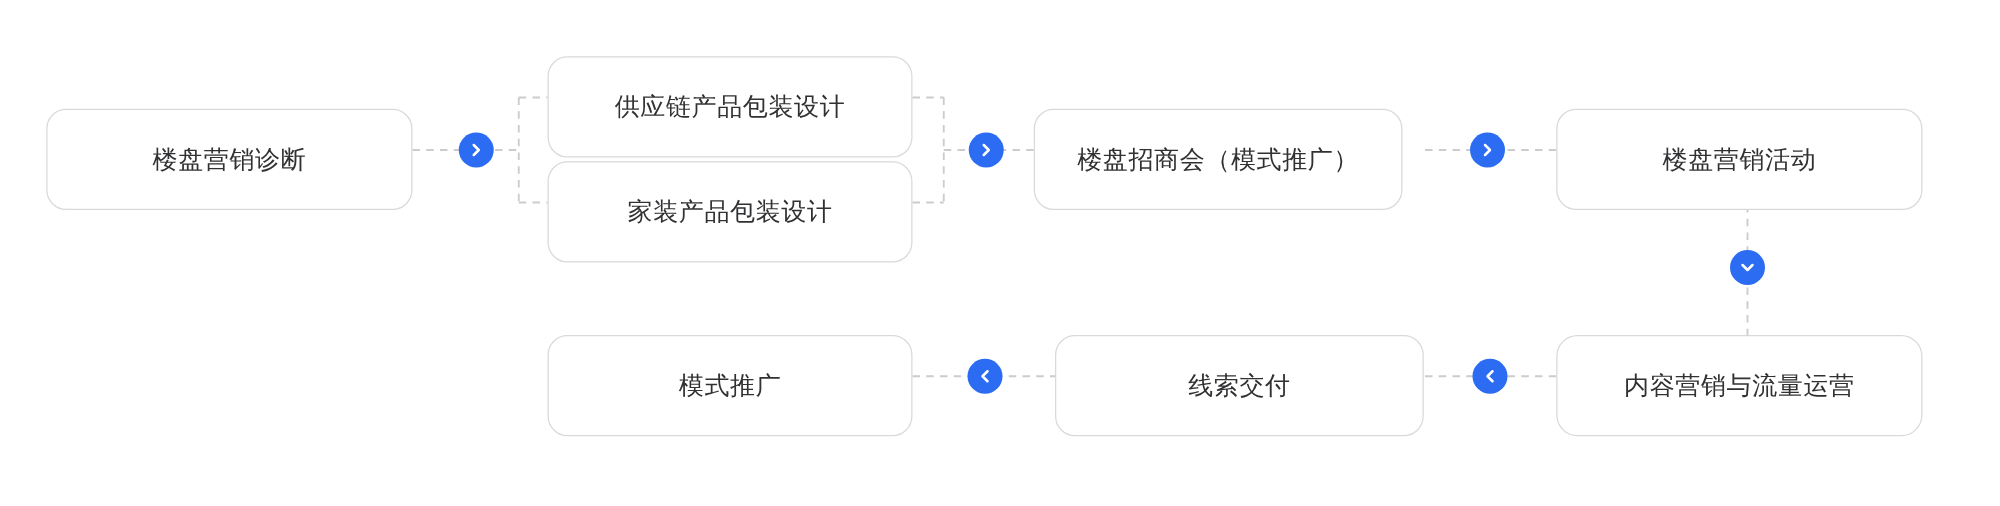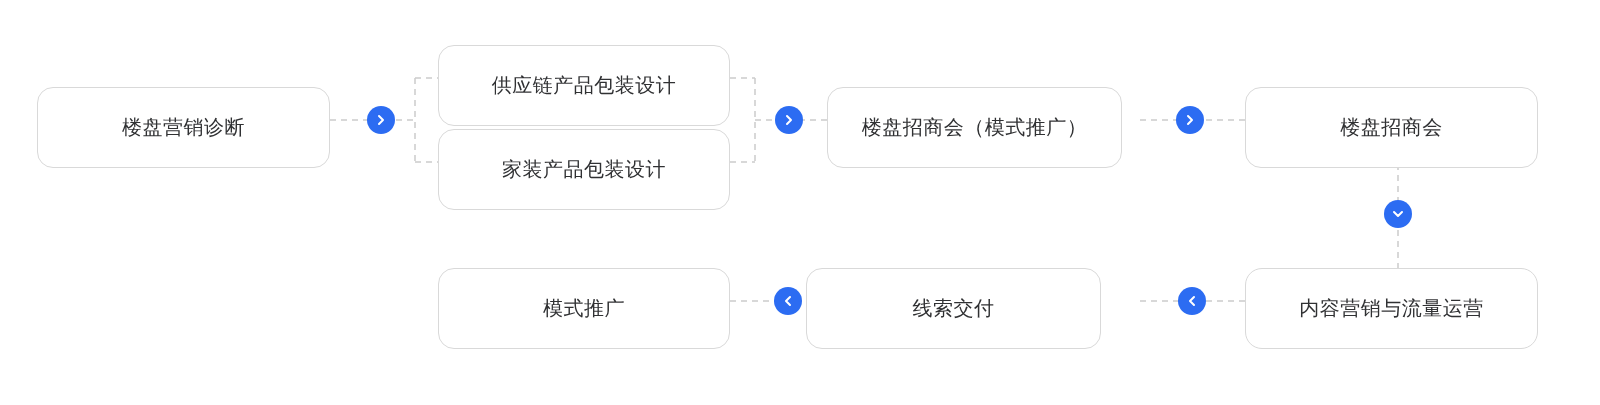--- a/index.html
+++ b/index.html
@@ -42,21 +42,21 @@
     color: var(--node-text);
     letter-spacing: 0.5px;
     white-space: nowrap;
   }
   #node-a  { left: 37px;   top: 87px;  width: 293px; }
   #node-b1 { left: 438px;  top: 45px;  width: 292px; }
   #node-b2 { left: 438px;  top: 129px; width: 292px; border-radius: 16px; }
   #node-c  { left: 827px;  top: 87px;  width: 295px; }
   #node-d  { left: 1245px; top: 87px;  width: 293px; }
   #node-e  { left: 1245px; top: 268px; width: 293px; border-radius: 17px; }
-  #node-f  { left: 806px;  top: 268px; width: 295px; }
+  #node-f  { left: 844px;  top: 268px; width: 295px; }
   #node-g  { left: 438px;  top: 268px; width: 292px; }
   .arrow {
     position: absolute;
     width: 28px; height: 28px;
     margin-left: -14px; margin-top: -14px;
     border-radius: 50%;
     background: var(--arrow-circle);
     display: flex; align-items: center; justify-content: center;
   }
   .arrow svg { display: block; }
@@ -100,21 +100,21 @@
 
     <path d="M1140 301 H1245"></path>
 
     <path d="M730 301 H845"></path>
   </svg>
 
   <div class="node" id="node-a">楼盘营销诊断</div>
   <div class="node" id="node-b1">供应链产品包装设计</div>
   <div class="node" id="node-b2">家装产品包装设计</div>
   <div class="node" id="node-c">楼盘招商会（模式推广）</div>
-  <div class="node" id="node-d">楼盘招商会</div>
+  <div class="node" id="node-d">楼盘营销活动</div>
   <div class="node" id="node-e">内容营销与流量运营</div>
   <div class="node" id="node-f">线索交付</div>
   <div class="node" id="node-g">模式推广</div>
 
   <div class="arrow dir-right" id="arrow-1">
     <svg width="16" height="16" viewBox="0 0 24 24">
         <path d="M9 6l6 6-6 6"></path>
       </svg>
   </div>
   <div class="arrow dir-right" id="arrow-2">

